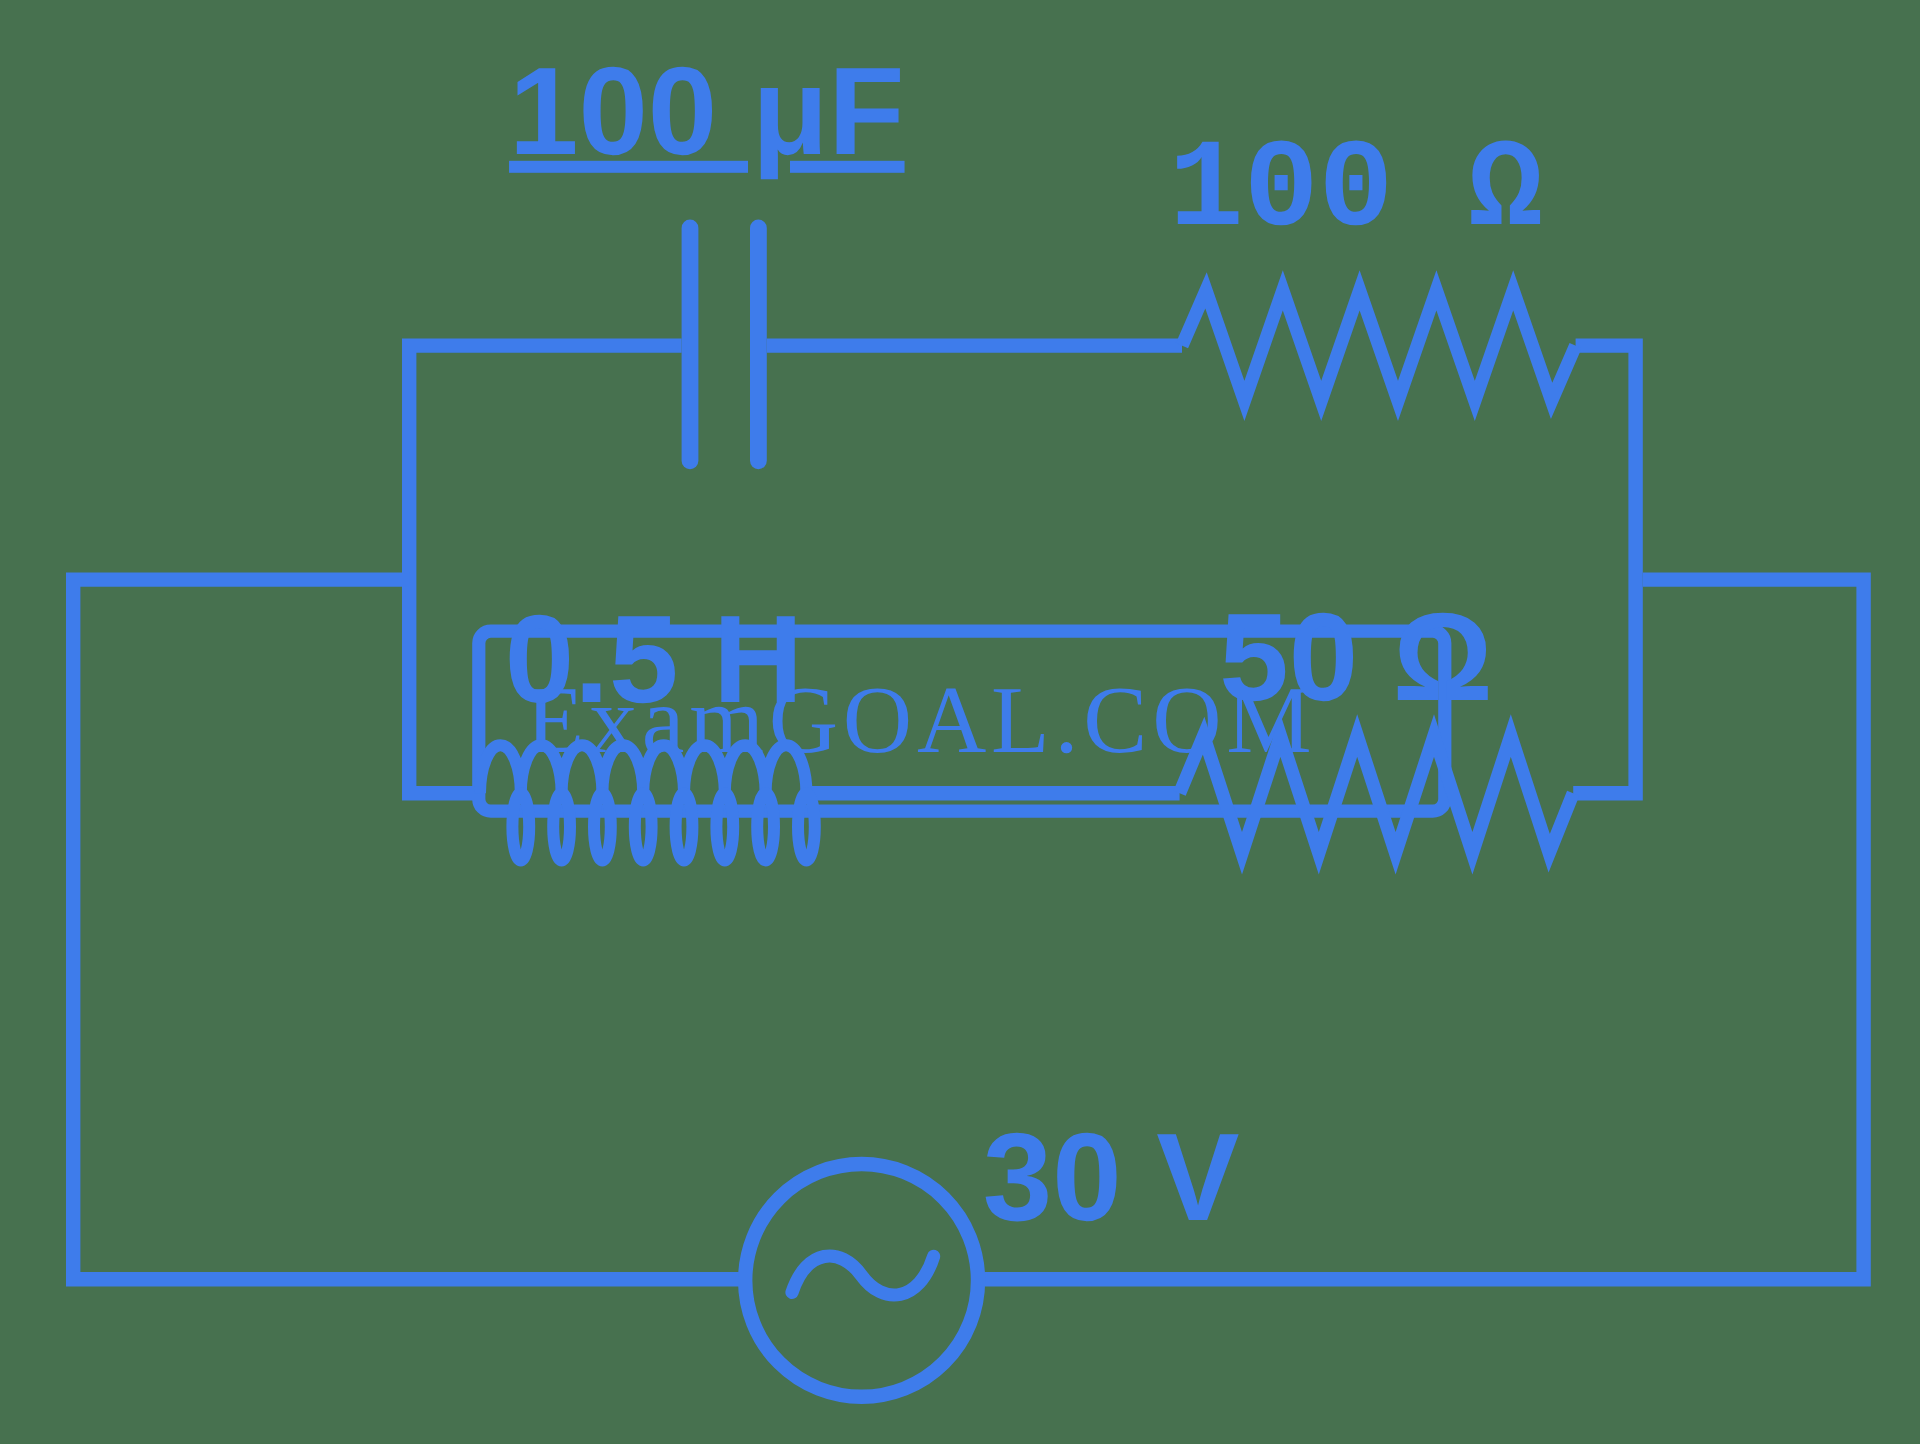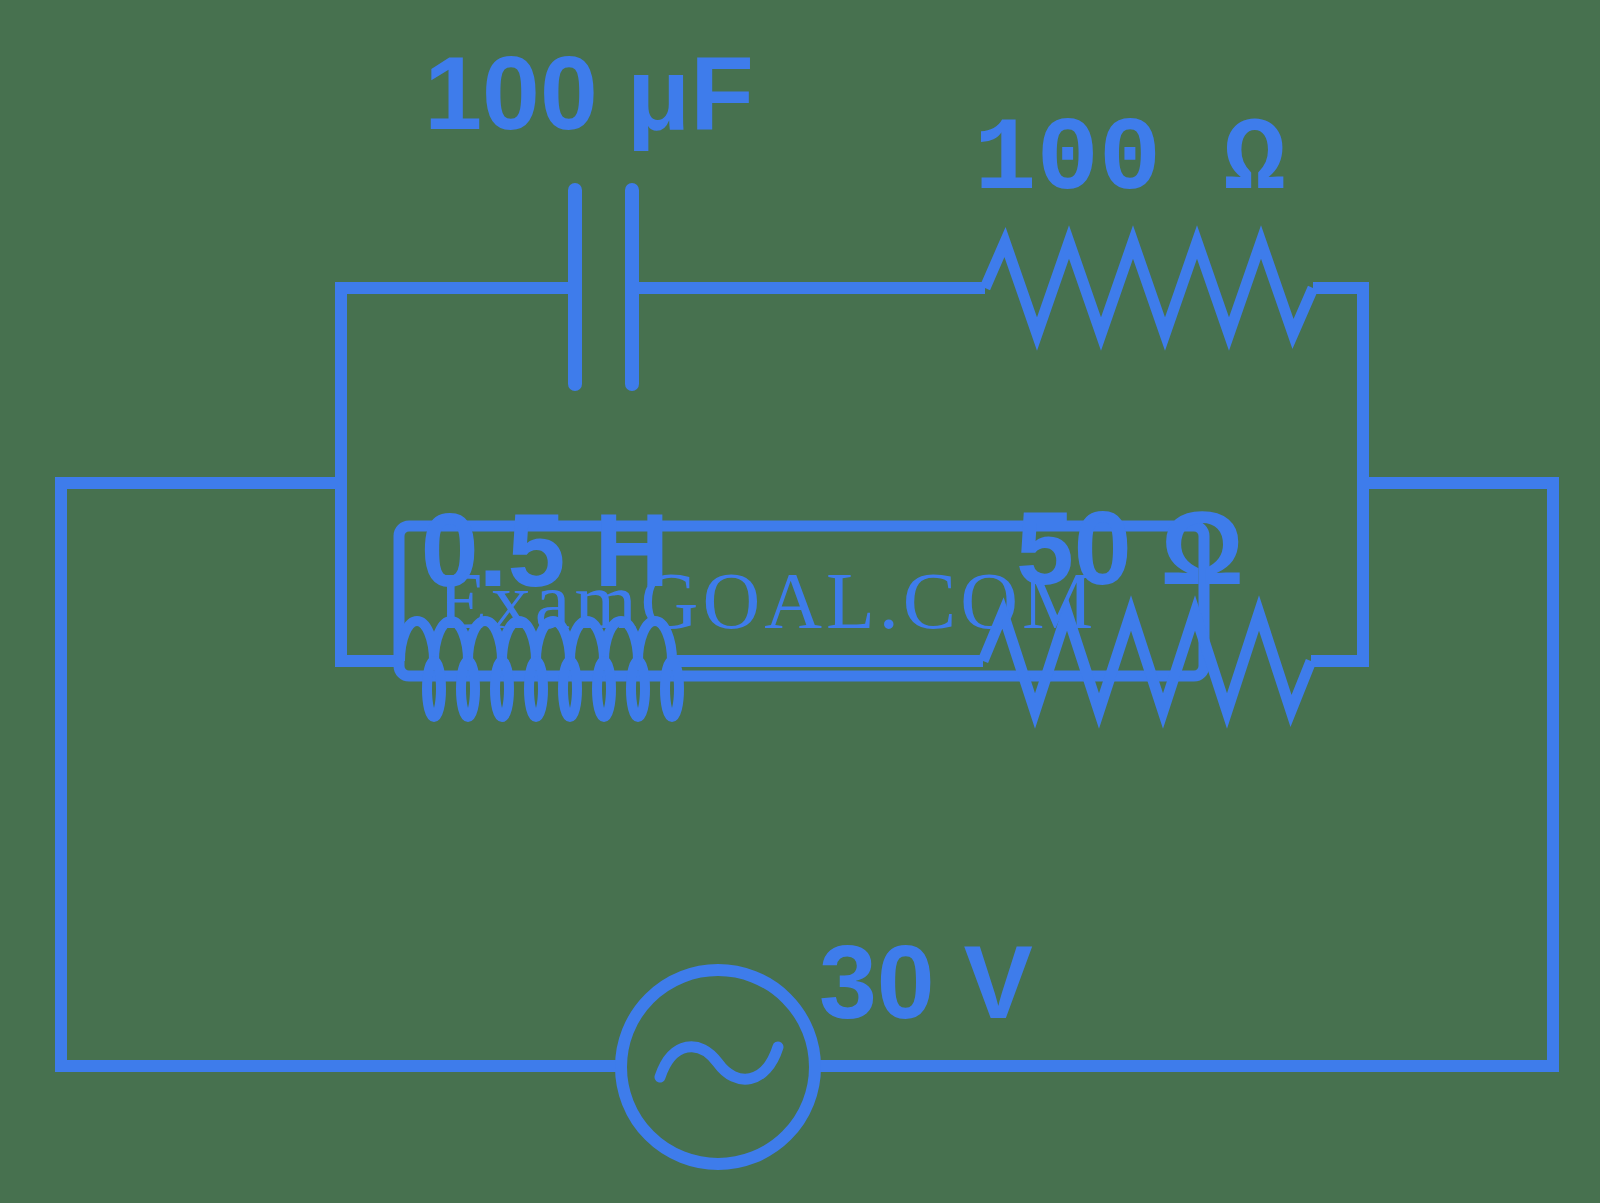--- a/index.html
+++ b/index.html
@@ -85,19 +85,19 @@
       <ellipse class="w coil" cx="638" cy="689" rx="7" ry="28"></ellipse>
       <ellipse class="w coil" cx="672" cy="689" rx="7" ry="28"></ellipse>
     </g>
 
     <g>
       <circle class="w" cx="718" cy="1067" r="97"></circle>
       <path class="w sine" d="M660,1077 C672,1041 700,1038 718,1063 C736,1088 766,1085 778,1047"></path>
     </g>
   </svg>
 
-  <div class="lbl" style="left:589px;top:41px;">100 μF</div>
+  <div class="lbl" style="left:589px;top:41px;text-decoration:underline;">100 μF</div>
   <div class="lbl" style="left:1130px;top:108px;font-family:Liberation Mono, monospace;">100 Ω</div>
   <div class="lbl" style="left:545px;top:498px;">0.5 H</div>
   <div class="lbl" style="left:1130px;top:496px;">50 Ω</div>
   <div class="lbl" style="left:926px;top:930px;">30 V</div>
 
 </div>
 
 </body></html>

